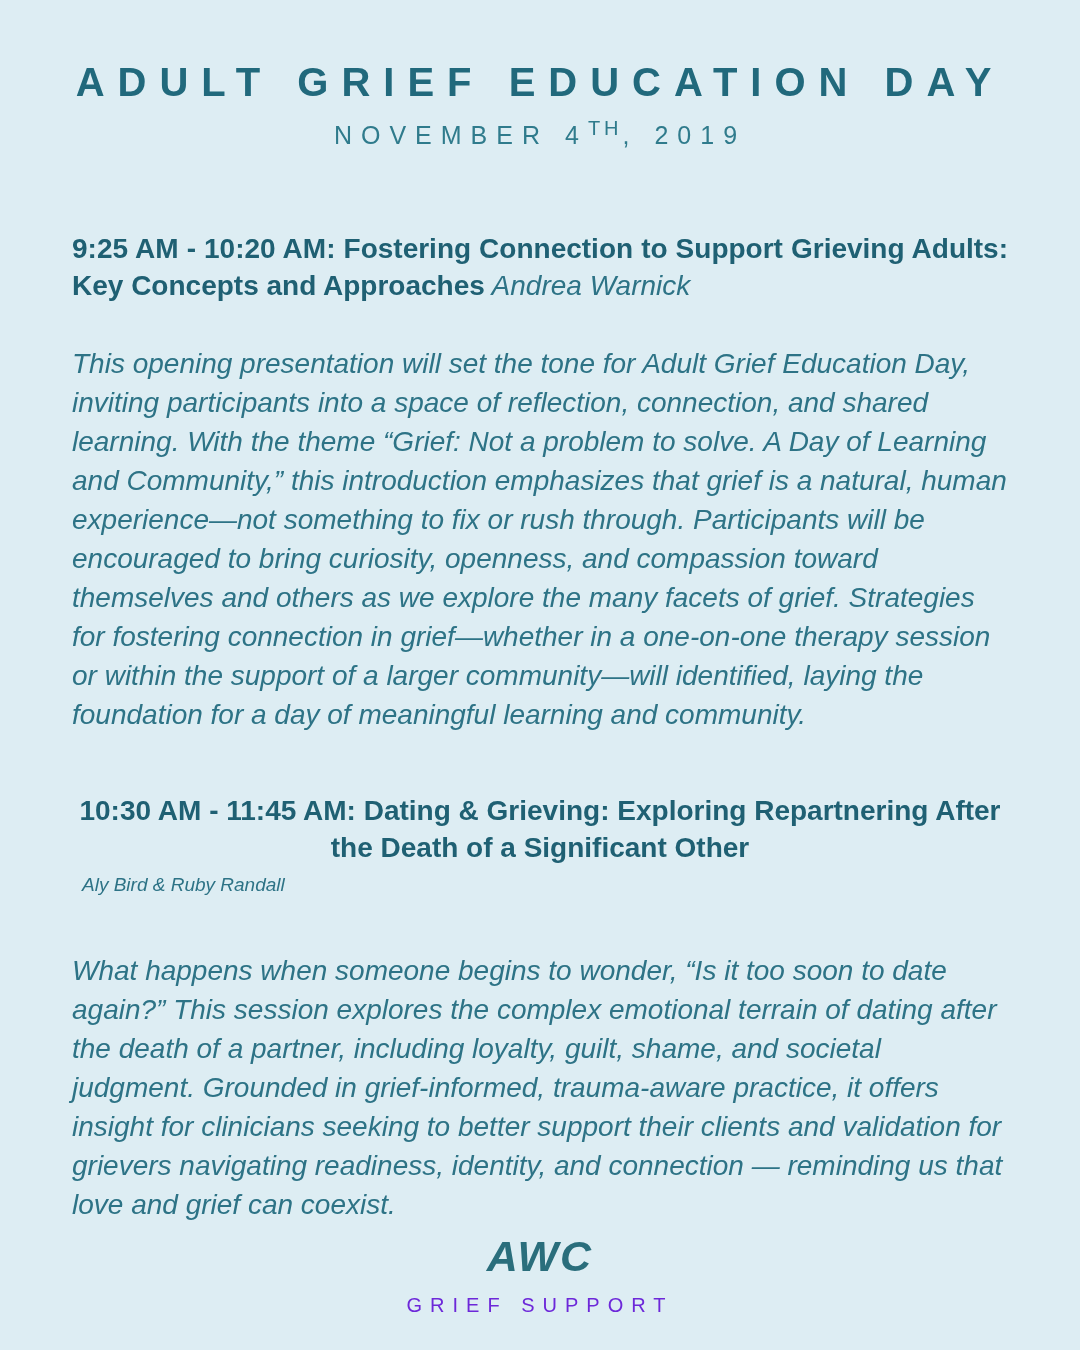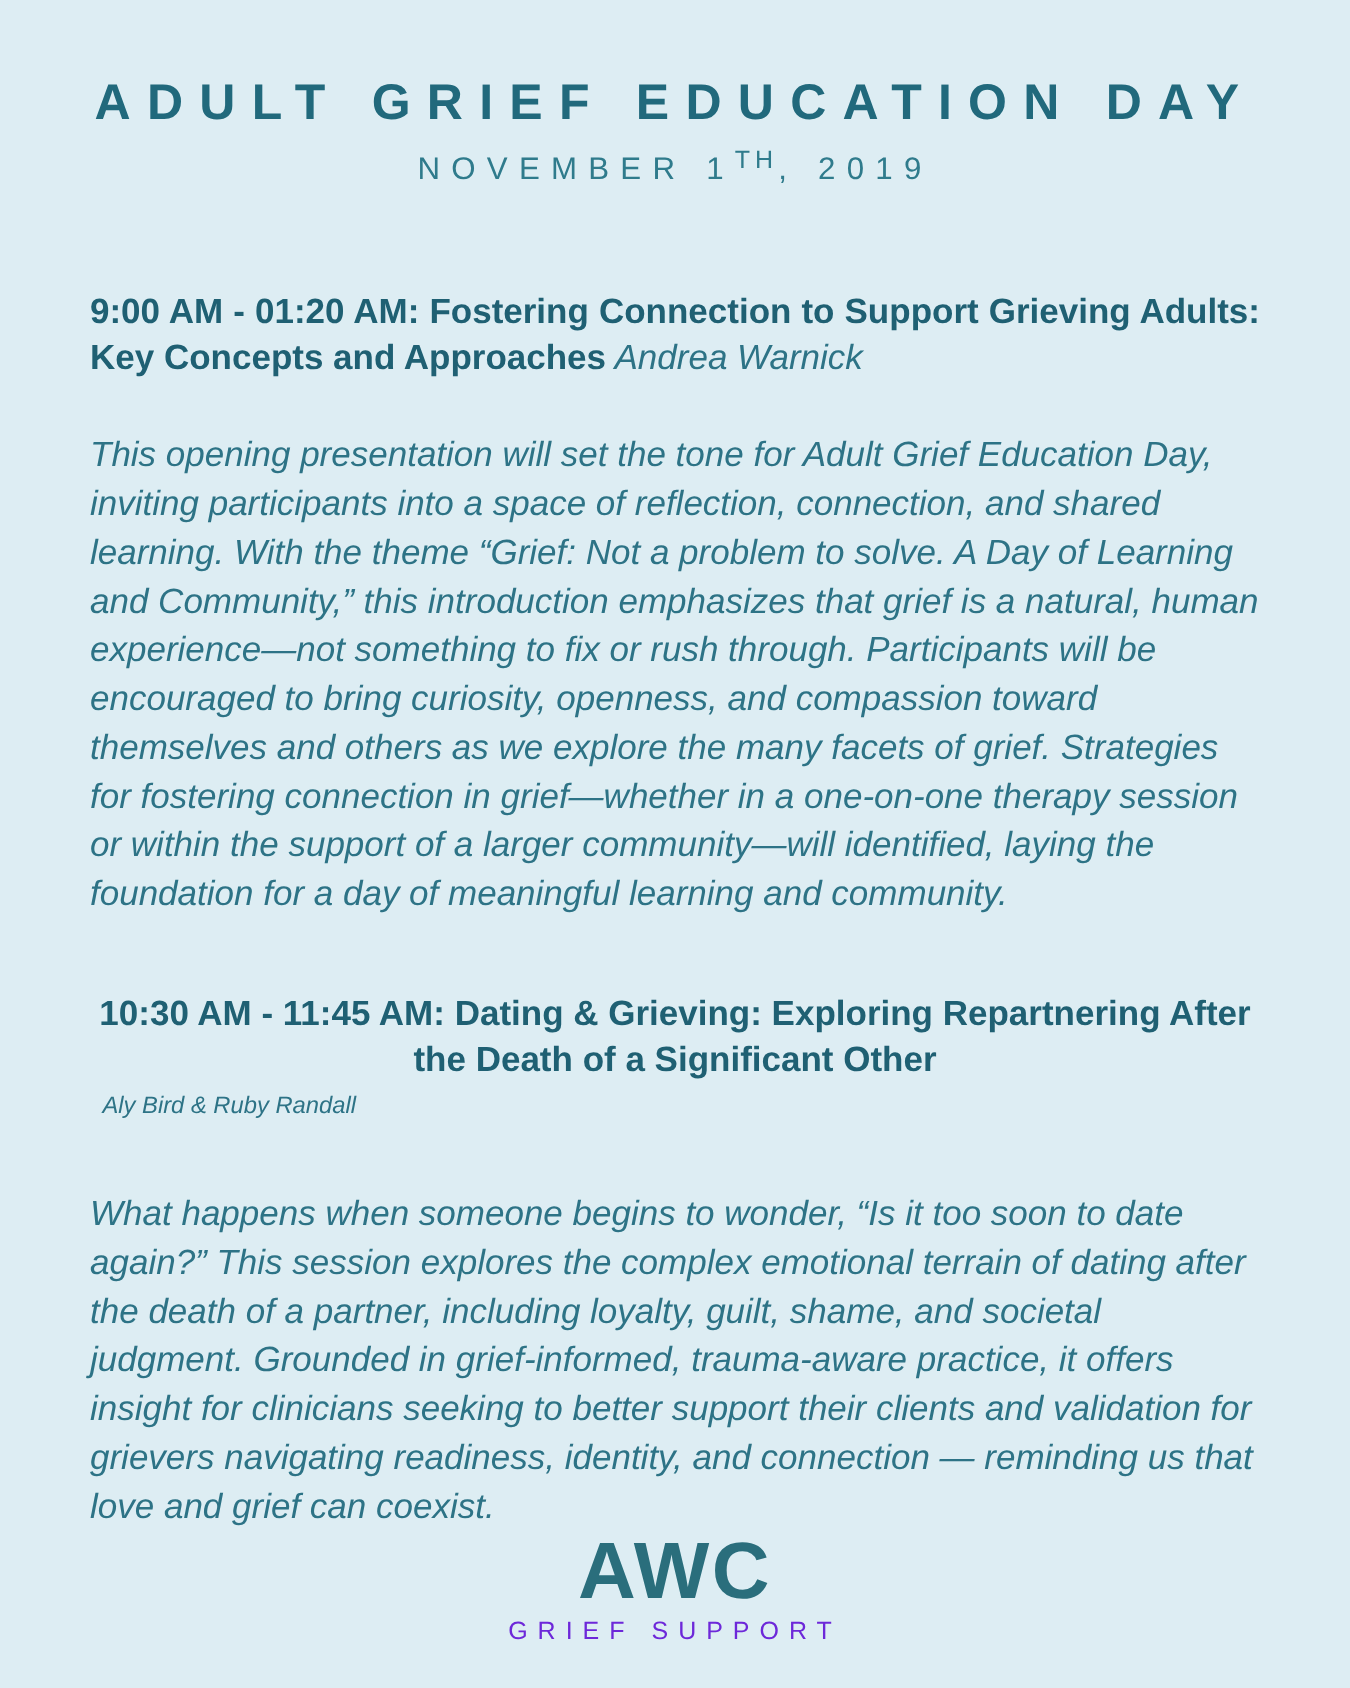--- a/index.html
+++ b/index.html
@@ -94,49 +94,50 @@
     margin-bottom: 0;
   }
   
   .logo {
     margin-top: auto;
     text-align: center;
     padding-bottom: 14px;
   }
   .logo-acronym {
     color: #2a6e7c;
-    font-size: 64px;
+    font-size: 43px;
     font-weight: 700;
     letter-spacing: 2px;
     line-height: 64px;
+    font-style: italic;
   }
   .logo-tagline {
     margin-top: 6px;
     color: #6d28d9;
     font-size: 20px;
     font-weight: 400;
     letter-spacing: 8px;
   }
 </style>
 </head>
 <body>
 
 <div class="page">
 
   <header class="poster-header">
     <h1 class="poster-title">
       <span class="title-line">ADULT GRIEF EDUCATION DAY</span>
     </h1>
-    <div class="event-date"><span>NOVEMBER 1</span><sup>TH</sup><span>, 2019</span></div>
+    <div class="event-date"><span>NOVEMBER 4</span><sup>TH</sup><span>, 2019</span></div>
   </header>
 
   <main class="sessions">
 
     <section class="session session-1">
-      <h2 class="session-heading justified"><span>9:00 AM - 01:20 AM: Fostering Connection to Support Grieving Adults: Key Concepts and Approaches</span><span class="presenter-inline"> Andrea Warnick</span></h2>
+      <h2 class="session-heading justified"><span>9:25 AM - 10:20 AM: Fostering Connection to Support Grieving Adults: Key Concepts and Approaches</span><span class="presenter-inline"> Andrea Warnick</span></h2>
       <p class="session-desc">This opening presentation will set the tone for Adult Grief Education Day, inviting participants into a space of reflection, connection, and shared learning. With the theme “Grief: Not a problem to solve. A Day of Learning and Community,” this introduction emphasizes that grief is a natural, human experience—not something to fix or rush through. Participants will be encouraged to bring curiosity, openness, and compassion toward themselves and others as we explore the many facets of grief. Strategies for fostering connection in grief—whether in a one-on-one therapy session or within the support of a larger community—will identified, laying the foundation for a day of meaningful learning and community.</p>
     </section>
 
     <section class="session session-2">
       <h2 class="session-heading"><span>10:30 AM - 11:45 AM: Dating &amp; Grieving: Exploring Repartnering After the Death of a Significant Other</span></h2>
       <div class="presenter-line">Aly Bird &amp; Ruby Randall</div>
       <p class="session-desc">What happens when someone begins to wonder, “Is it too soon to date again?” This session explores the complex emotional terrain of dating after the death of a partner, including loyalty, guilt, shame, and societal judgment. Grounded in grief-informed, trauma-aware practice, it offers insight for clinicians seeking to better support their clients and validation for grievers navigating readiness, identity, and connection — reminding us that love and grief can coexist.</p>
     </section>
 
   </main>

